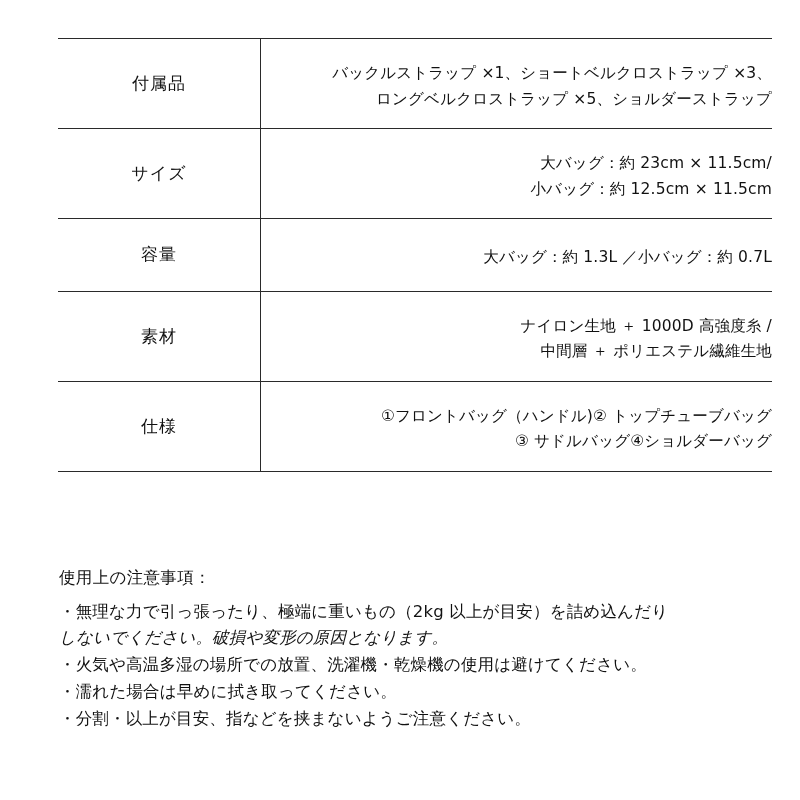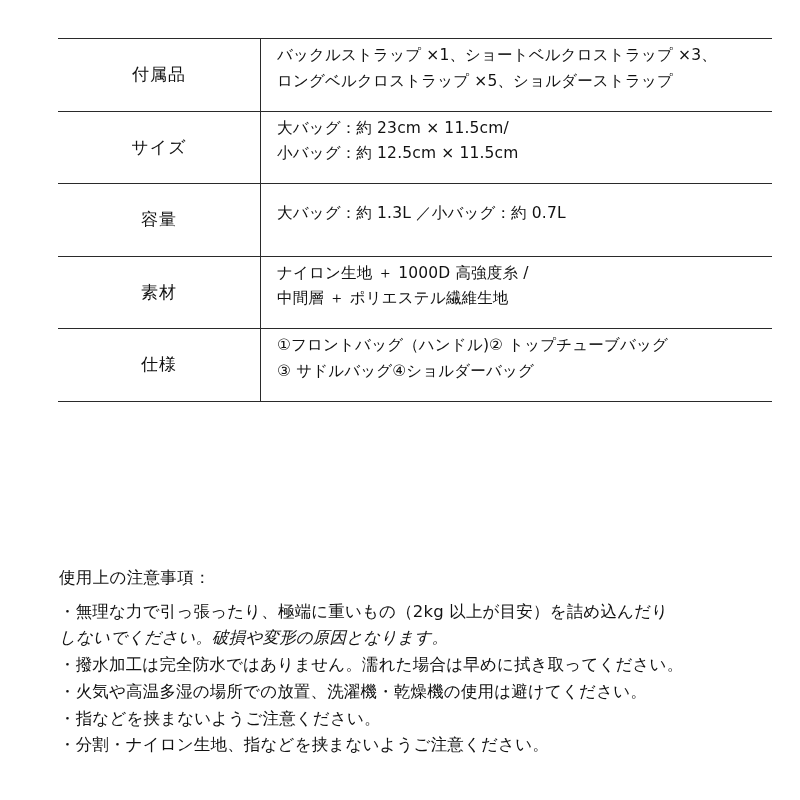--- a/index.html
+++ b/index.html
@@ -41,24 +41,25 @@
   .spec-table td.label {
     width: 190px;
     text-align: center;
     font-size: 17px;
     letter-spacing: 0.06em;
     border-right: 1px solid #2a2a2a;
     padding: 23px 6px;
     line-height: 1.5;
   }
   .spec-table td.value {
-    padding: 4px 0 16px 16px;
+    padding: 22px 0 16px 16px;
     font-size: 15.5px;
     line-height: 1.65;
     letter-spacing: 0.01em;
+    text-align: right;
   }
   .value-line {
     display: block;
     white-space: nowrap;
   }
   .notes {
     position: absolute;
     left: 59px;
     top: 566px;
     width: 720px;
@@ -121,19 +122,18 @@
           <span class="value-line">③  サドルバッグ④ショルダーバッグ</span>
         </td>
       </tr>
     </tbody>
   </table>
 
   <div class="notes">
     <p class="notes-title">使用上の注意事項：</p>
     <div class="note-line">・無理な力で引っ張ったり、極端に重いもの（2kg 以上が目安）を詰め込んだり</div>
     <div class="note-line indent">しないでください。破損や変形の原因となります。</div>
-    <div class="note-line">・撥水加工は完全防水ではありません。濡れた場合は早めに拭き取ってください。</div>
     <div class="note-line">・火気や高温多湿の場所での放置、洗濯機・乾燥機の使用は避けてください。</div>
-    <div class="note-line">・指などを挟まないようご注意ください。</div>
-    <div class="note-line">・分割・ナイロン生地、指などを挟まないようご注意ください。</div>
+    <div class="note-line">・濡れた場合は早めに拭き取ってください。</div>
+    <div class="note-line">・分割・以上が目安、指などを挟まないようご注意ください。</div>
   </div>
 
 </div>
 
 </body></html>

